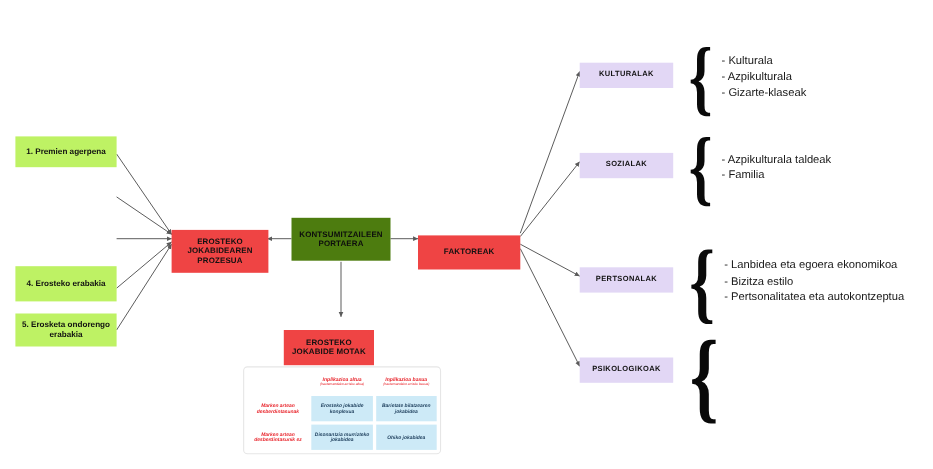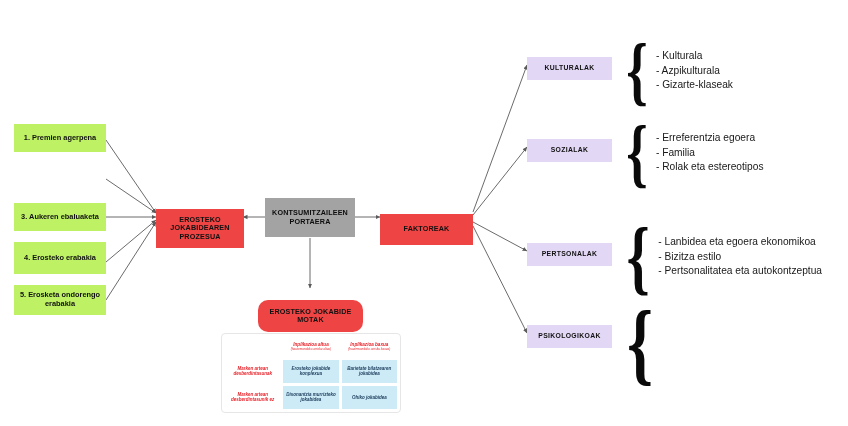--- a/index.html
+++ b/index.html
@@ -47,21 +47,21 @@
   
   .main {
     background: #ef4444;
     font-size: 7.2px;
     font-weight: 700;
     letter-spacing: 0.15px;
     padding: 2px 4px;
     margin-top: 11px;
   }
   .main-accent {
-    background: #a3a3a3;
+    background: #4d7c0f;
     font-size: 7.2px;
     font-weight: 700;
     letter-spacing: 0.15px;
     padding: 2px 4px;
     color: #0d0d0d;
   }
   
   .cat {
     background: #e2d7f5;
     font-size: 6.8px;
@@ -174,43 +174,40 @@
       <line x1="473" y1="212" x2="527" y2="65"></line>
       <line x1="473" y1="215" x2="527" y2="147"></line>
       <line x1="473" y1="222" x2="527" y2="251"></line>
       <line x1="473" y1="226" x2="527" y2="333"></line>
     </g>
   </svg>
 
   <div class="node stage" style="left:14px; top:124px; width:92px; height:28px;">
     <span>1. Premien agerpena</span>
   </div>
-  <div class="node stage" style="left:14px; top:203px; width:92px; height:28px;">
-    <span>3. Aukeren ebaluaketa</span>
-  </div>
   <div class="node stage" style="left:14px; top:242px; width:92px; height:32px;">
     <span>4. Erosteko erabakia</span>
   </div>
   <div class="node stage" style="left:14px; top:285px; width:92px; height:30px;">
     <span>5. Erosketa ondorengo erabakia</span>
   </div>
 
   <div class="node main" style="left:156px; top:198px; width:88px; height:39px;">
     <span>EROSTEKO JOKABIDEAREN PROZESUA</span>
   </div>
 
   <div class="node main-accent" style="left:265px; top:198px; width:90px; height:39px;">
     <span>KONTSUMITZAILEEN PORTAERA</span>
   </div>
 
   <div class="node main" style="left:380px; top:203px; width:93px; height:31px;">
     <span>FAKTOREAK</span>
   </div>
 
-  <div class="node main" style="left:258px; top:289px; width:105px; height:32px;border-radius:10px;">
+  <div class="node main" style="left:258px; top:289px; width:82px; height:32px;">
     <span>EROSTEKO JOKABIDE MOTAK</span>
   </div>
 
   <div class="node cat" style="left:527px; top:57px; width:85px; height:23px;">
     <span>KULTURALAK</span>
   </div>
   <div class="node cat" style="left:527px; top:139px; width:85px; height:23px;">
     <span>SOZIALAK</span>
   </div>
   <div class="node cat" style="left:527px; top:243px; width:85px; height:23px;">
@@ -225,23 +222,22 @@
     <div class="group-items">
       <div>- Kulturala</div>
       <div>- Azpikulturala</div>
       <div>- Gizarte-klaseak</div>
     </div>
   </div>
 
   <div class="group" style="left:622px; top:118px; height:70px;">
     <span class="brace" style="font-size:76px;">{</span>
     <div class="group-items">
-      <div>- Erreferentzia egoera</div>
+      <div>- Azpikulturala taldeak</div>
       <div>- Familia</div>
-      <div>- Rolak eta estereotipos</div>
     </div>
   </div>
 
   <div class="group" style="left:622px; top:219px; height:76px;">
     <span class="brace" style="font-size:82px;">{</span>
     <div class="group-items">
       <div>- Lanbidea eta egoera ekonomikoa</div>
       <div>- Bizitza estilo</div>
       <div>- Pertsonalitatea eta autokontzeptua</div>
     </div>

